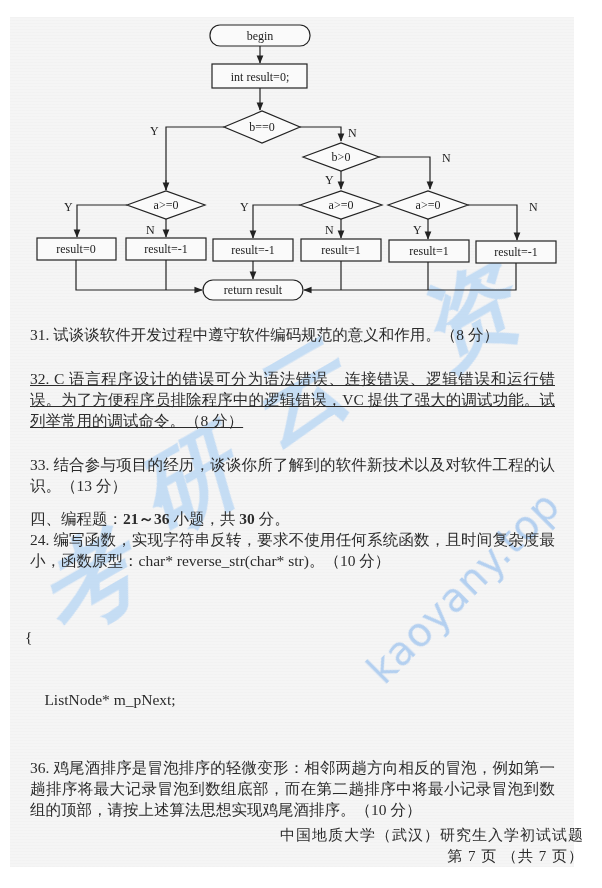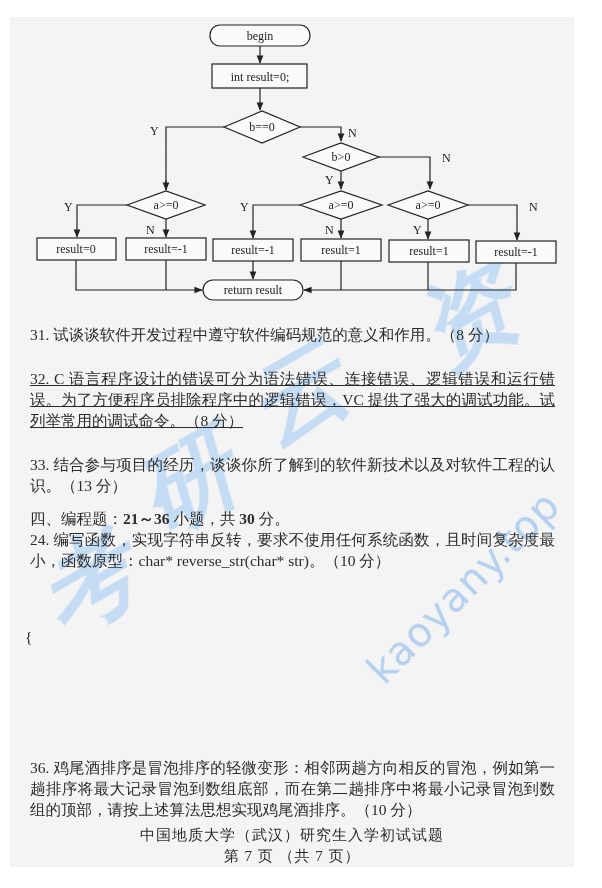--- a/index.html
+++ b/index.html
@@ -13,21 +13,21 @@
   .wm-char { position:absolute; font-size:96px; font-weight:bold; font-style:italic; transform:rotate(-30deg); }
   .wm-url { position:absolute; font-size:40px; transform:rotate(-45deg); transform-origin:left top;
             color:#a8c9ef; letter-spacing:1px; }
   svg.flow { position:absolute; left:0; top:0; z-index:2; }
   svg.flow text { font-family:"Liberation Serif","DejaVu Serif",serif; font-size:12px; fill:#222; }
   .q { position:absolute; left:25px; width:535px; font-size:15.5px; line-height:21px;
        z-index:3; color:#2b2b2b; text-align:justify; }
   .q p { margin:5px; }
   .code { white-space:pre; font-family:"Liberation Serif","DejaVu Serif",serif; }
   .section b { font-weight:bold; }
-  .footer { position:absolute; left:0; width:584px; text-align:center; font-size:15px;
+  .footer { position:absolute; left:0; width:584px; text-align:right; font-size:15px;
             z-index:3; letter-spacing:1px; }
 </style>
 </head>
 <body>
 
 <div class="page"></div>
 
 <div class="watermark">
   <span class="wm-char" style="left:40px; top:520px;">考</span>
   <span class="wm-char" style="left:140px; top:420px;">研</span>
@@ -126,20 +126,21 @@
 </div>
 <div class="q section" style="top:503px;">
   <p><span>四、编程题：</span><b>21～36</b><span> 小题，共 </span><b>30</b><span> 分。</span></p>
 </div>
 <div class="q" style="top:524px;">
   <p>24. 编写函数，实现字符串反转，要求不使用任何系统函数，且时间复杂度最小，函数原型：char* reverse_str(char* str)。（10 分）</p>
 </div>
 <div class="q" style="top:584px;">
   <div class="code">
     <div>{</div>
+    <div>     ListNode* m_pNext;</div>
     
   </div>
 </div>
 <div class="q" style="top:752px;">
   <p>36. 鸡尾酒排序是冒泡排序的轻微变形：相邻两趟方向相反的冒泡，例如第一趟排序将最大记录冒泡到数组底部，而在第二趟排序中将最小记录冒泡到数组的顶部，请按上述算法思想实现鸡尾酒排序。（10 分）</p>
 </div>
 
 <div class="footer" style="top:826px;">中国地质大学（武汉）研究生入学初试试题</div>
 <div class="footer" style="top:847px;">第 7 页 （共 7 页）</div>
 

